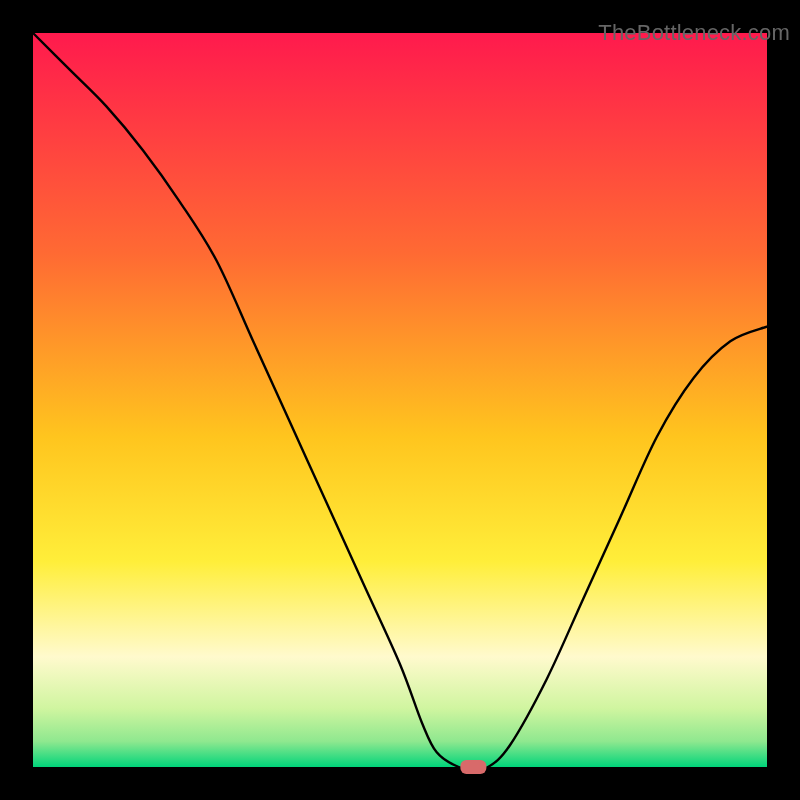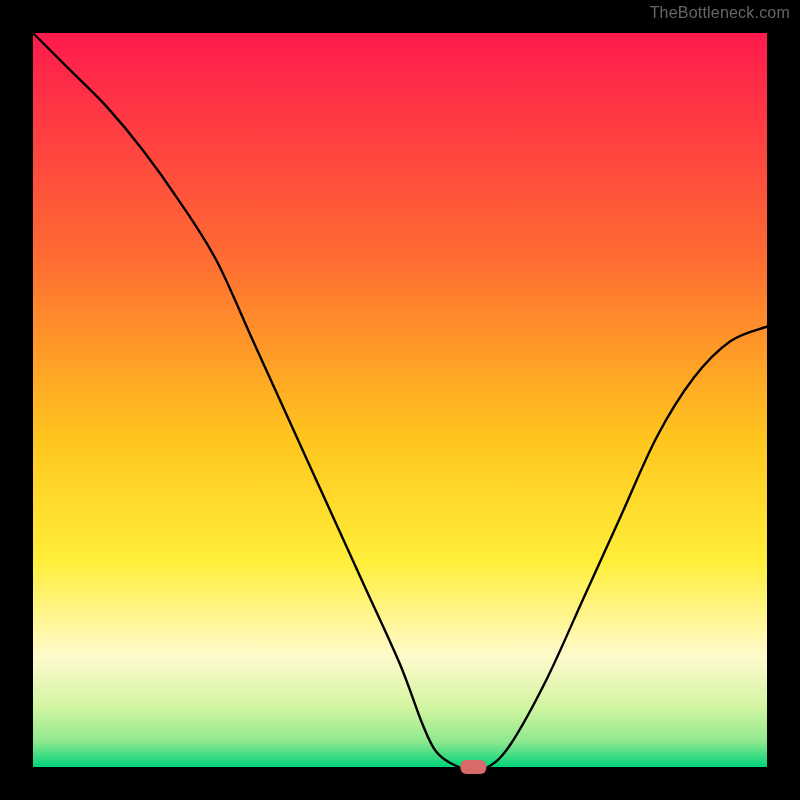--- a/index.html
+++ b/index.html
@@ -11,24 +11,24 @@
     font-family: Arial, Helvetica, sans-serif;
     overflow: hidden;
   }
   #container {
     position: relative;
     width: 800px;
     height: 800px;
   }
   #watermark {
     position: absolute;
-    top: 4px;
+    top: 20px;
     right: 10px;
     color: #666;
-    font-size: 16px;
+    font-size: 22px;
     font-weight: 500;
     letter-spacing: 0.2px;
     z-index: 10;
   }
   svg {
     display: block;
   }
 </style>
 </head>
 <body>

